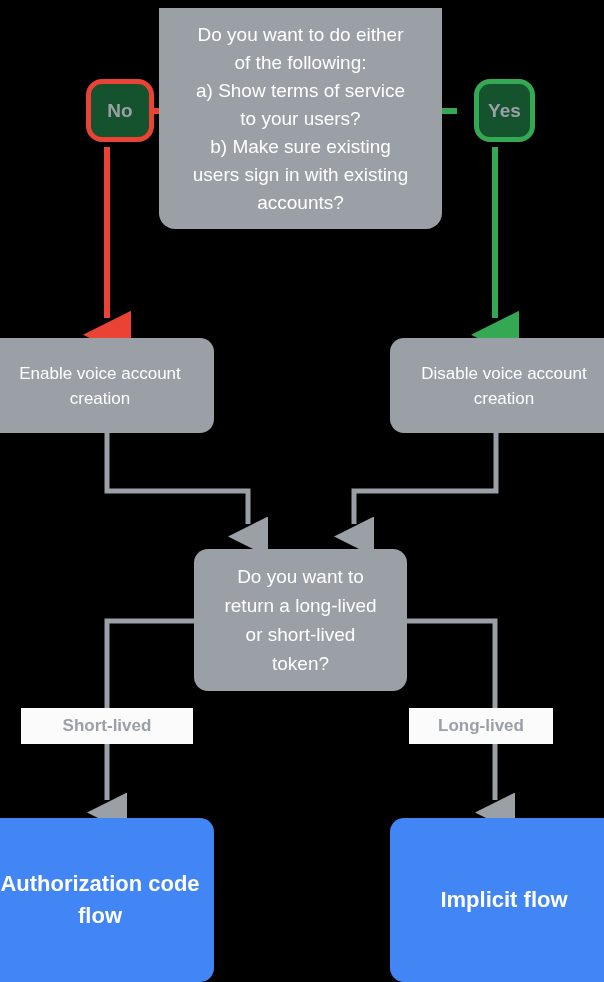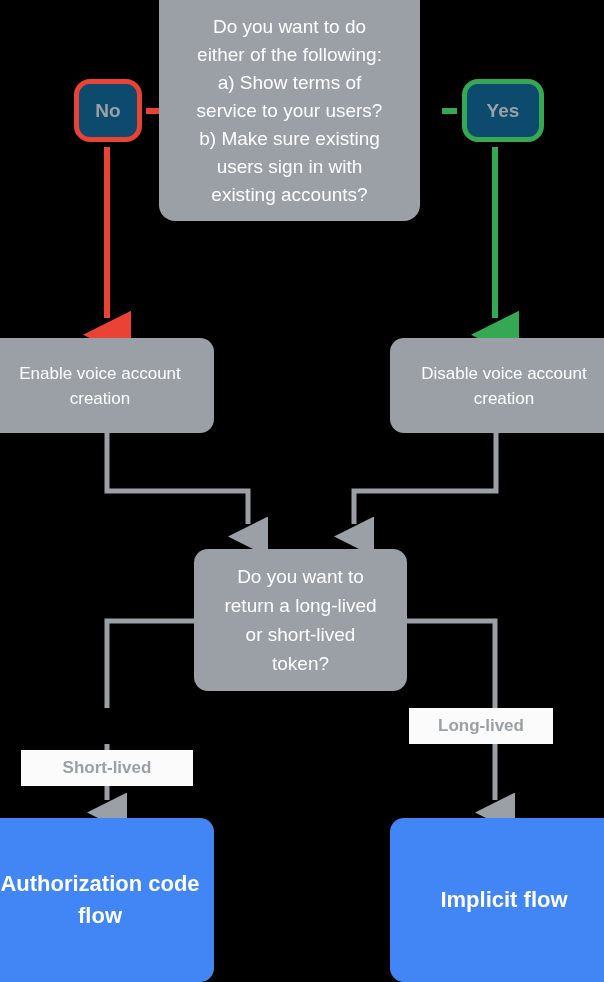--- a/index.html
+++ b/index.html
@@ -24,22 +24,22 @@
     text-align: center;
   }
   
   .gray-box {
     background: #9aa0a6;
     border-radius: 14px;
     color: #ffffff;
   }
   .decision-top {
     left: 159px;
-    top: 0px;
-    width: 261px;
+    top: 8px;
+    width: 283px;
     height: 221px;
     border-radius: 0 0 16px 16px;
     font-size: 19px;
     line-height: 28px;
     padding: 0 32px;
   }
   .proc-enable {
     left: -14px;
     top: 338px;
     width: 228px;
@@ -61,50 +61,51 @@
     left: 194px;
     top: 549px;
     width: 213px;
     height: 142px;
     font-size: 19px;
     line-height: 29px;
     padding: 0 26px;
   }
   
   .answer {
-    background: #0c4a6e;
+    background: #14532d;
     font-size: 19px;
     font-weight: bold;
     color: #9aa0a6;
+    margin-left: 12px;
   }
   .answer-no {
     left: 74px;
     top: 79px;
     width: 68px;
     height: 63px;
     border: 5px solid #ea4335;
     border-radius: 16px;
   }
   .answer-yes {
     left: 462px;
     top: 79px;
-    width: 82px;
+    width: 61px;
     height: 63px;
     border: 5px solid #34a853;
     border-radius: 16px;
   }
   
   .edge-label {
     background: #fbfbfb;
     color: #9aa0a6;
     font-size: 17px;
     font-weight: bold;
     height: 36px;
   }
-  .label-short { left: 21px;  top: 708px; width: 172px; margin-top: 42px; }
+  .label-short { left: 21px;  top: 708px; width: 172px; }
   .label-long  { left: 409px; top: 708px; width: 144px; }
   
   .blue-box {
     background: #4285f4;
     color: #ffffff;
     border-radius: 14px;
     font-size: 22px;
     font-weight: bold;
     line-height: 32px;
   }

